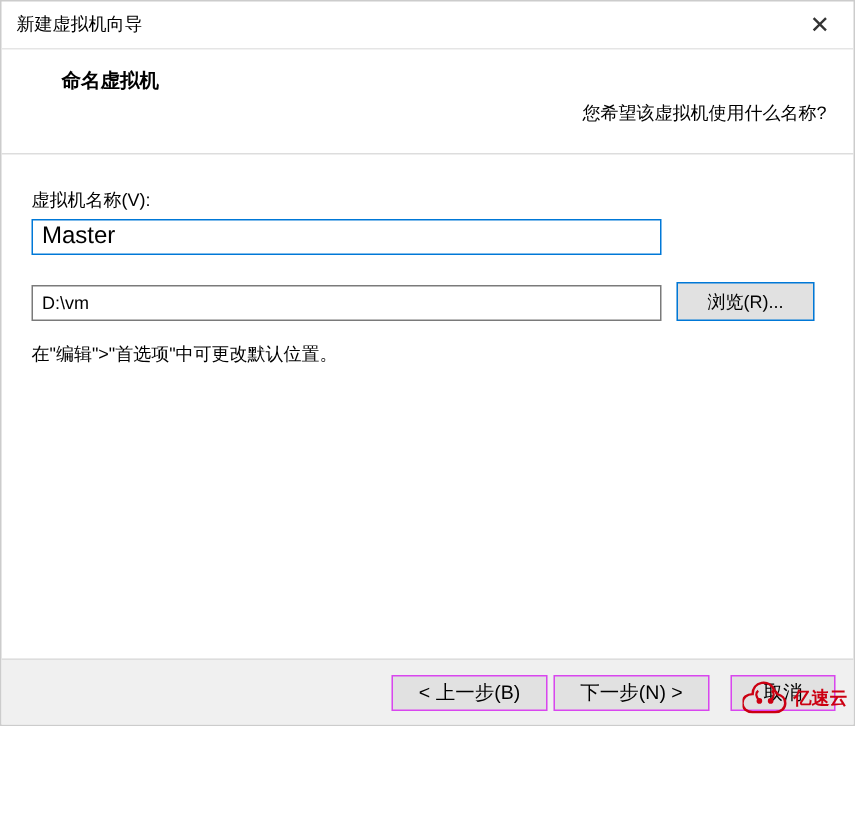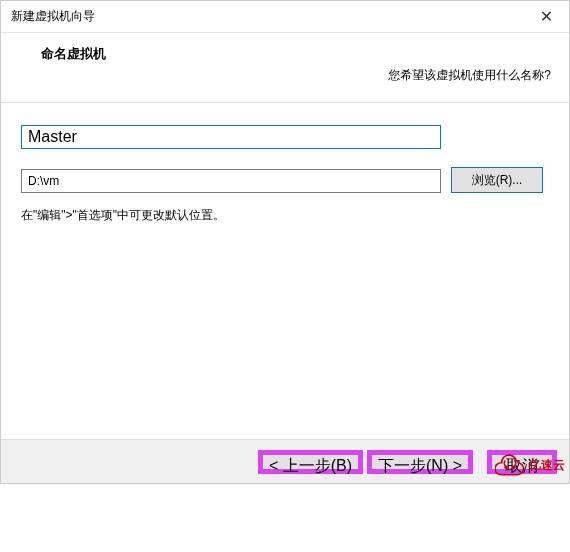--- a/index.html
+++ b/index.html
@@ -107,24 +107,24 @@
     background: #f0f0f0;
     display: flex;
     justify-content: flex-end;
     align-items: center;
     padding-right: 12px;
     gap: 4px;
   }
   .footer-btn {
     height: 24px;
     min-width: 104px;
-    border: 5px solid #d946ef;
+    border: 1px solid #d946ef;
     background: #e1e1e1;
     font-family: inherit;
-    font-size: 16px;
+    font-size: 13px;
     cursor: pointer;
   }
   .footer-btn.cancel {
     min-width: 70px;
     margin-left: 10px;
   }
   .watermark {
     position: absolute;
     right: 4px;
     bottom: 6px;
@@ -156,20 +156,21 @@
     </div>
   </div>
 
   <div class="header">
     <div class="header-title">命名虚拟机</div>
     <div class="header-desc">您希望该虚拟机使用什么名称?</div>
   </div>
 
   <div class="content">
 
+    <div class="field-label">虚拟机名称(V):</div>
     <input type="text" class="text-input-name" value="Master" style="">
 
     <div class="location-row">
       <input type="text" class="text-input-loc" value="D:\vm" style="">
       <button class="browse-btn">浏览(R)...</button>
     </div>
 
     <div class="note">在"编辑"&gt;"首选项"中可更改默认位置。</div>
 
   </div>

